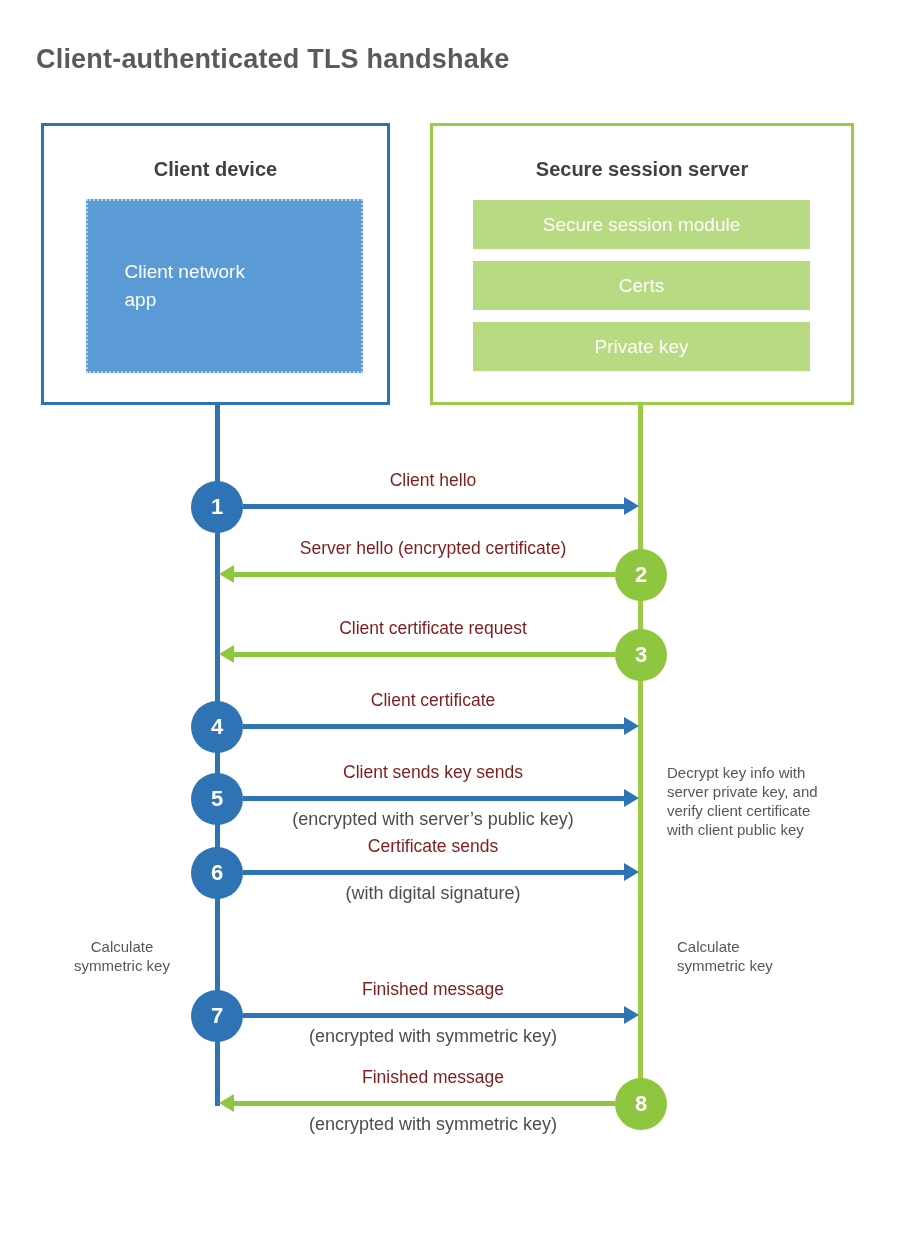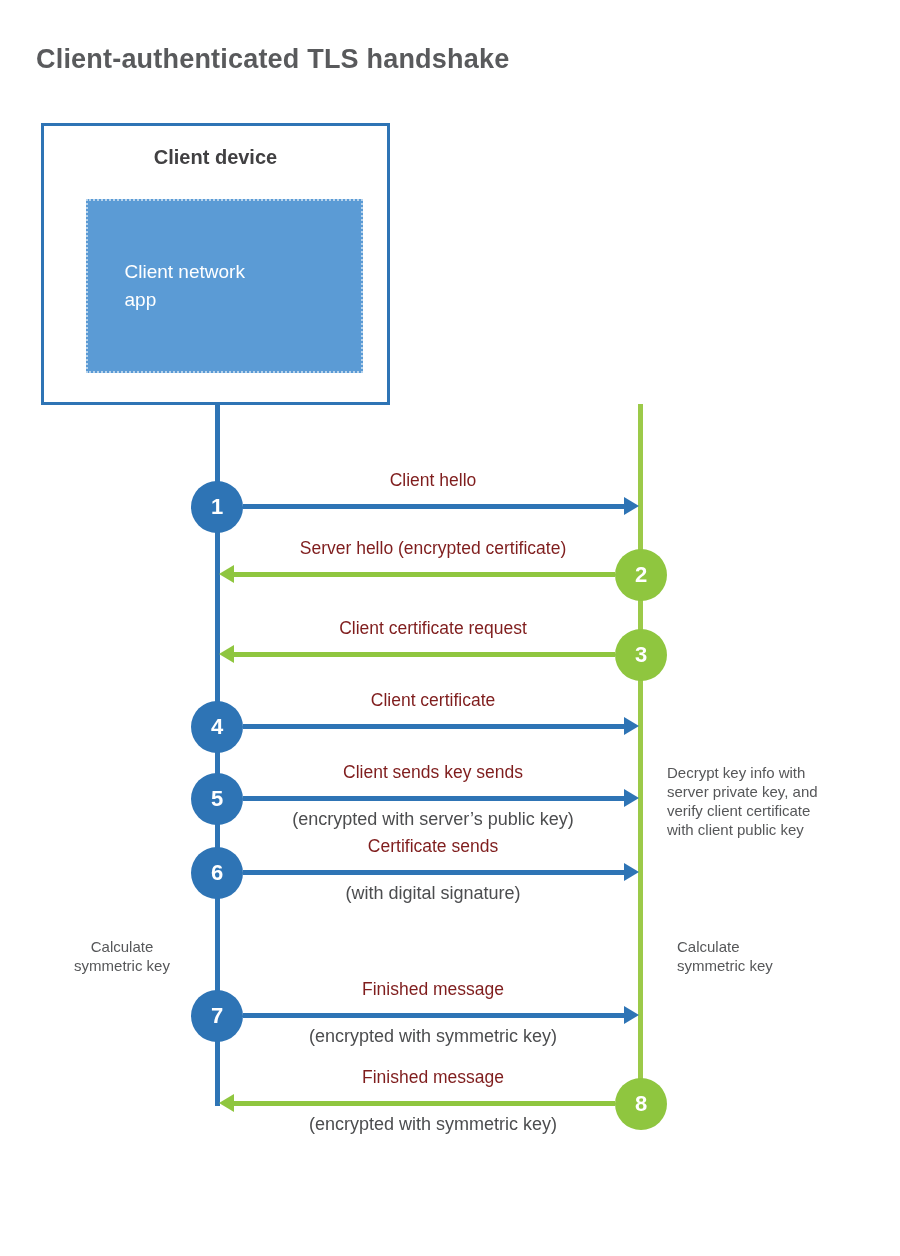--- a/index.html
+++ b/index.html
@@ -10,21 +10,21 @@
   .page-title {
     position:absolute; left:36px; top:44px;
     font-size:27px; font-weight:700; color:#595a5c; letter-spacing:0.2px;
   }
 
   
   .actor-box { position:absolute; top:123px; height:282px; background:#fff; box-sizing:border-box; }
   .client-box { left:41px;  width:349px; border:3px solid #2e74b5; }
   .server-box { left:430px; width:424px; border:3px solid #9cca49; }
   .actor-heading {
-    margin-top:20px; text-align:center;
+    margin-top:32px; text-align:center;
     font-size:20px; font-weight:700; color:#414042;
   }
 
   .client-app {
     position:absolute; left:42px; top:73px; width:277px; height:174px;
     background:#5b9bd5; border:2px dotted #b7d3ec; box-sizing:border-box;
     display:flex; align-items:center; justify-content:center; text-align:left;
     color:#ffffff; font-size:19px; line-height:28px;
   }
   .client-app .inner { width:200px; }
@@ -90,20 +90,28 @@
   <div class="actor-box client-box">
     <div class="actor-heading">Client device</div>
     <div class="client-app">
       <div class="inner">
         <span>Client network</span><br>
         <span>app</span>
       </div>
     </div>
   </div>
 
+  <div class="actor-box server-box">
+    <div class="actor-heading">Secure session server</div>
+    <div class="server-modules">
+      <div class="server-module">Secure session module</div>
+      <div class="server-module">Certs</div>
+      <div class="server-module">Private key</div>
+    </div>
+  </div>
 
   <div class="lifeline blue"></div>
   <div class="lifeline green"></div>
 
   <div id="s1" class="step dir-right">
     <div class="label">Client hello</div>
     <div class="line"></div>
     <div class="head"></div>
     <div class="circle">1</div>
   </div>

